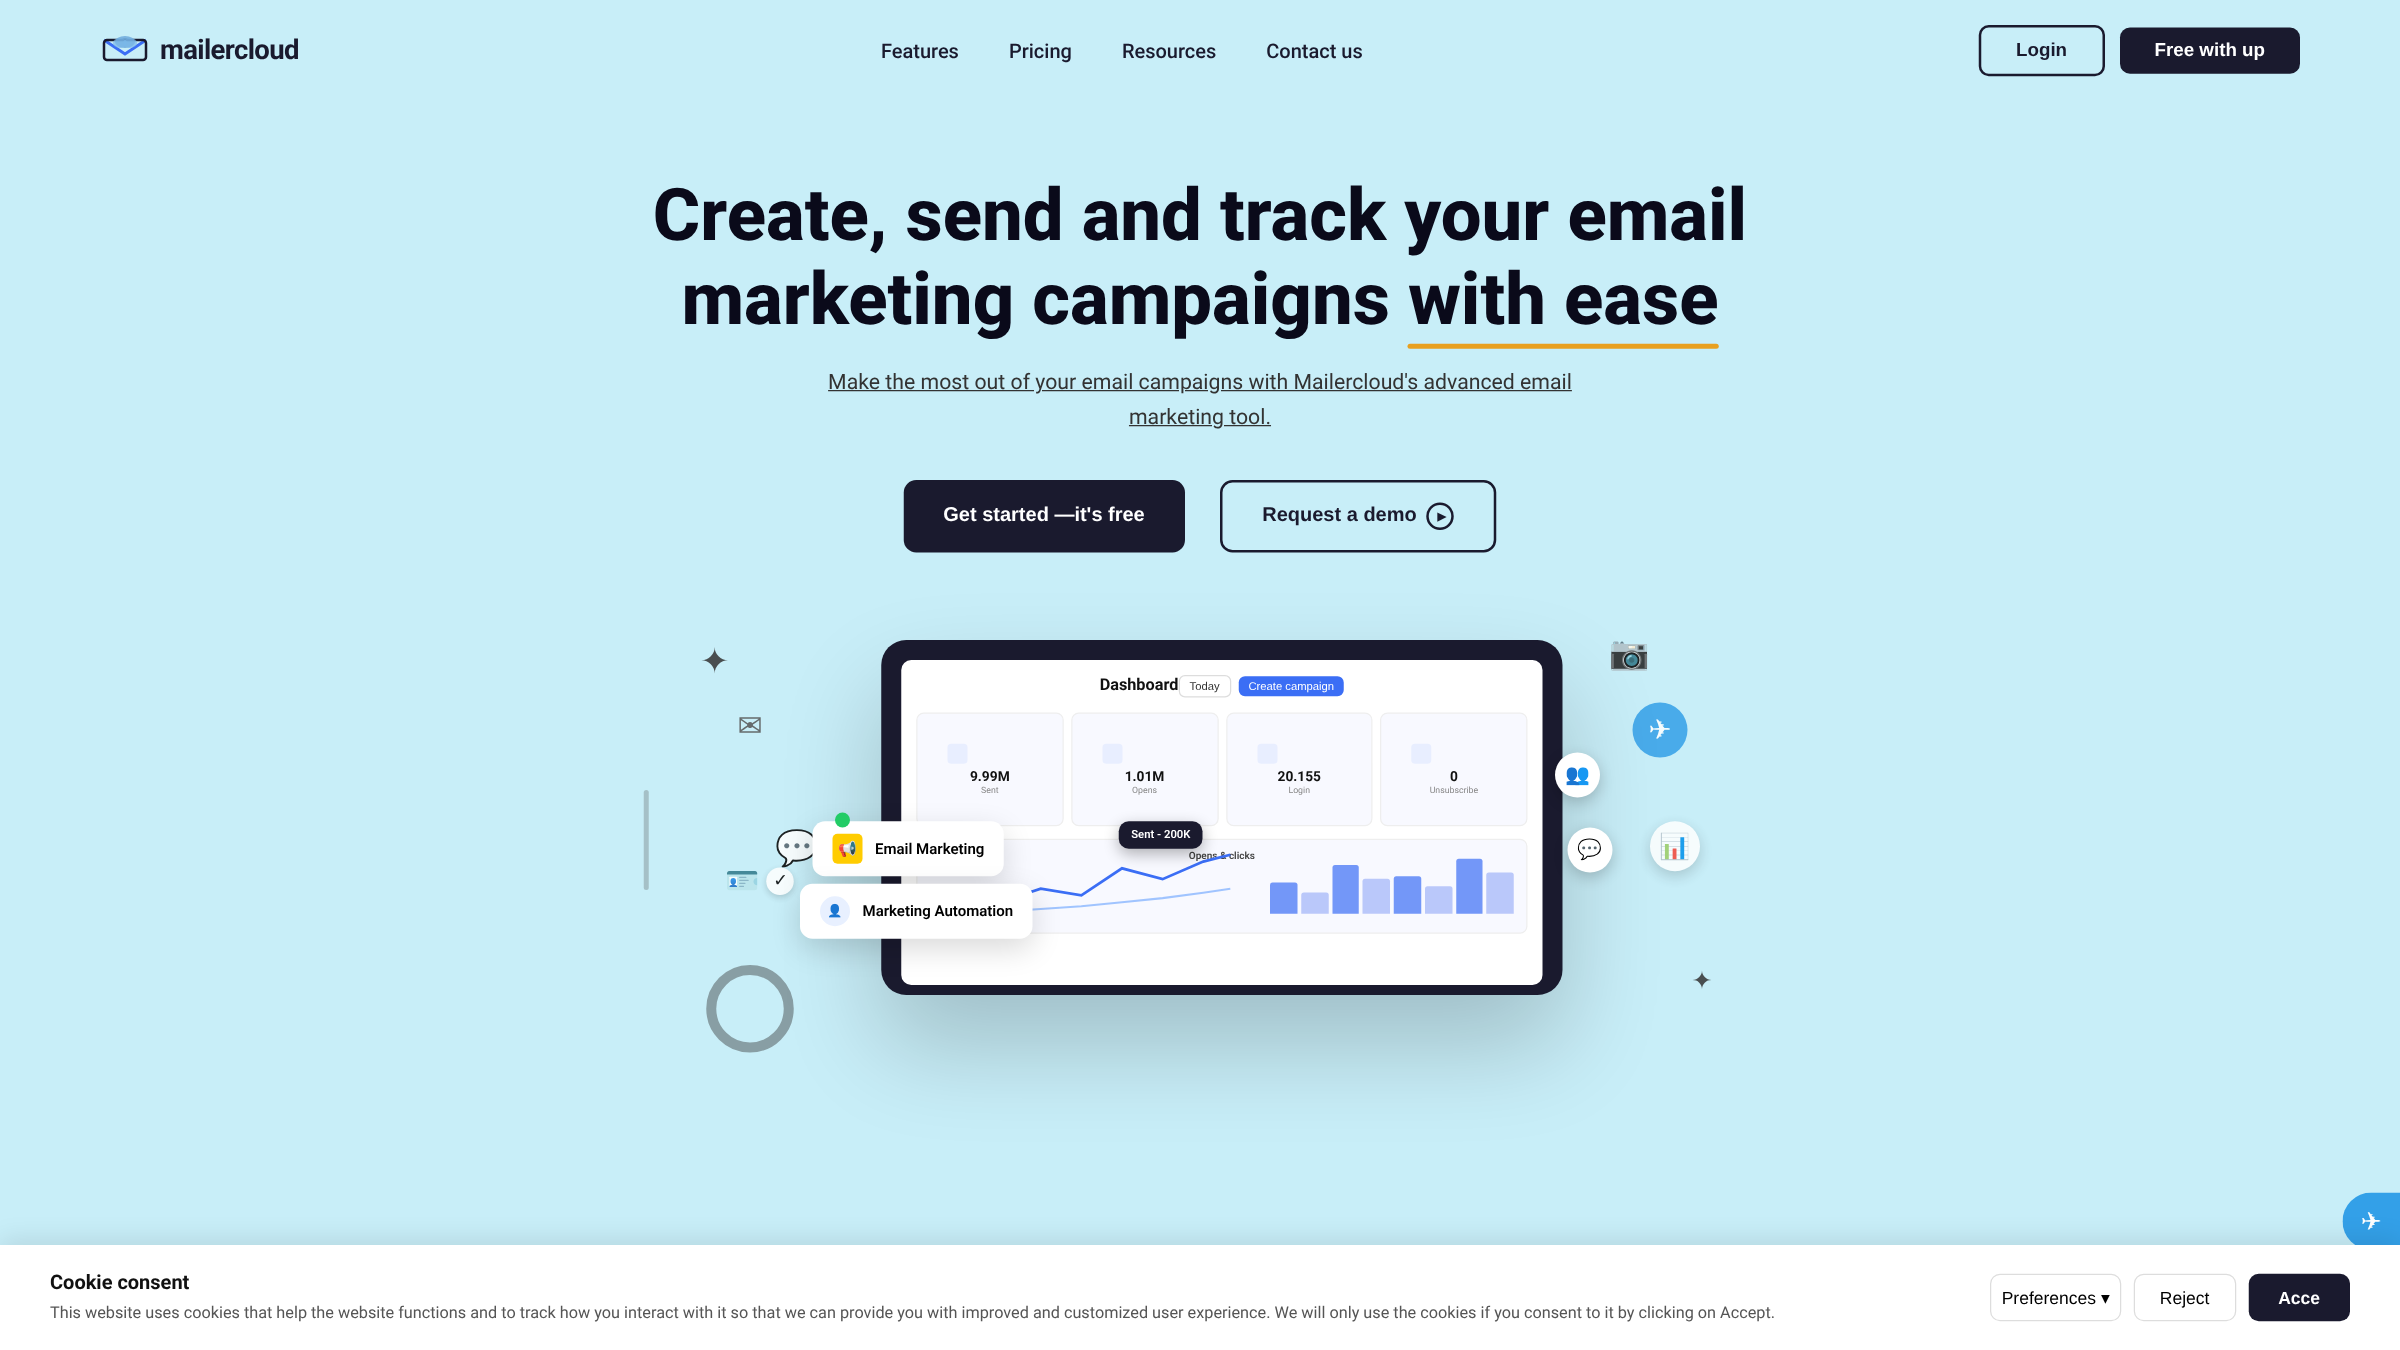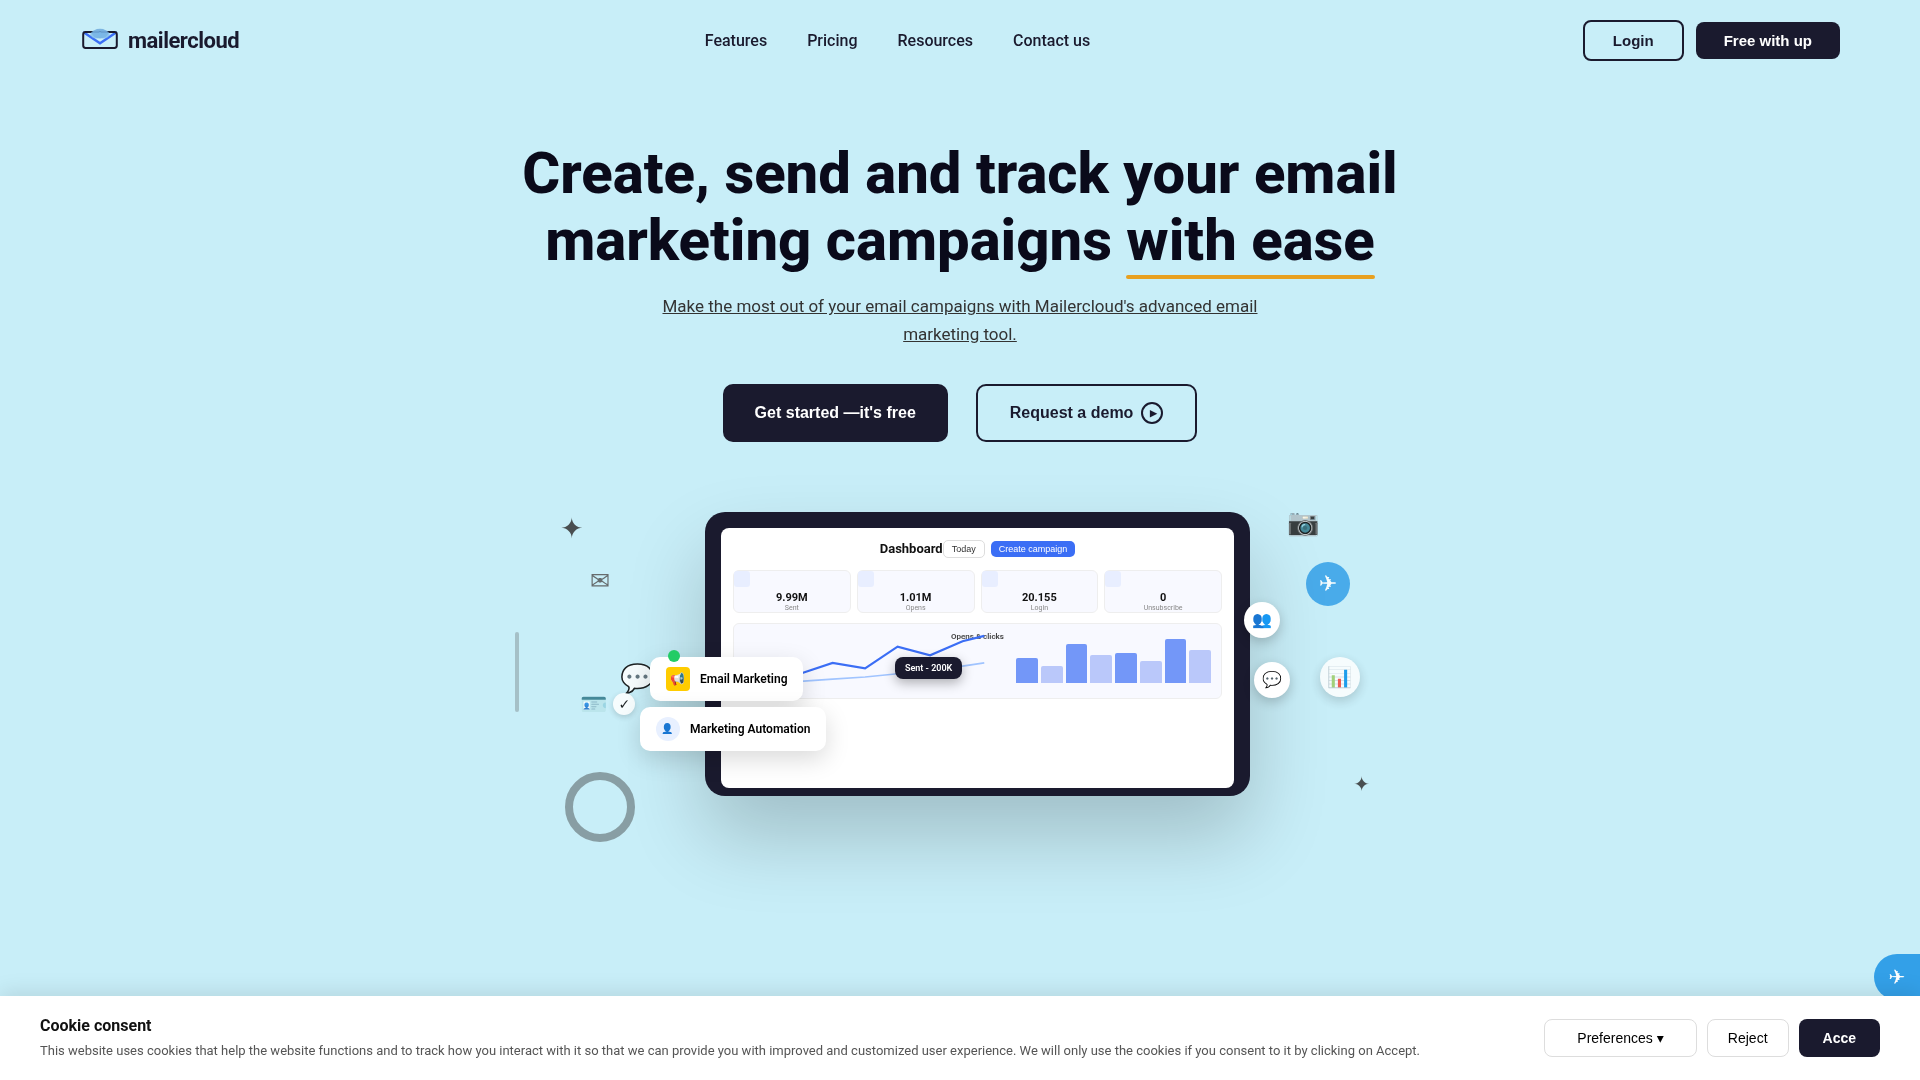--- a/index.html
+++ b/index.html
@@ -204,21 +204,21 @@
     }
     .stats-row {
       display: grid;
       grid-template-columns: repeat(4, 1fr);
       gap: 6px;
       margin-bottom: 10px;
     }
     .stat-card {
       background: #f8f9ff;
       border-radius: 6px;
-      padding: 0;
+      padding: 24px;
       border: 1px solid #eee;
     }
     .stat-icon {
       width: 16px;
       height: 16px;
       background: #e8eeff;
       border-radius: 3px;
       margin-bottom: 4px;
     }
     .stat-value {
@@ -427,21 +427,21 @@
       font-size: 13px;
       color: #555;
       line-height: 1.5;
     }
     .cookie-buttons {
       display: flex;
       gap: 10px;
       flex-shrink: 0;
     }
     .btn-preferences {
-      padding: 10px 32px;
+      padding: 10px 8px;
       border: 1px solid #ddd;
       border-radius: 8px;
       background: white;
       font-size: 14px;
       cursor: pointer;
       display: flex;
       align-items: flex-start;
       gap: 4px;
     }
     .btn-reject {

